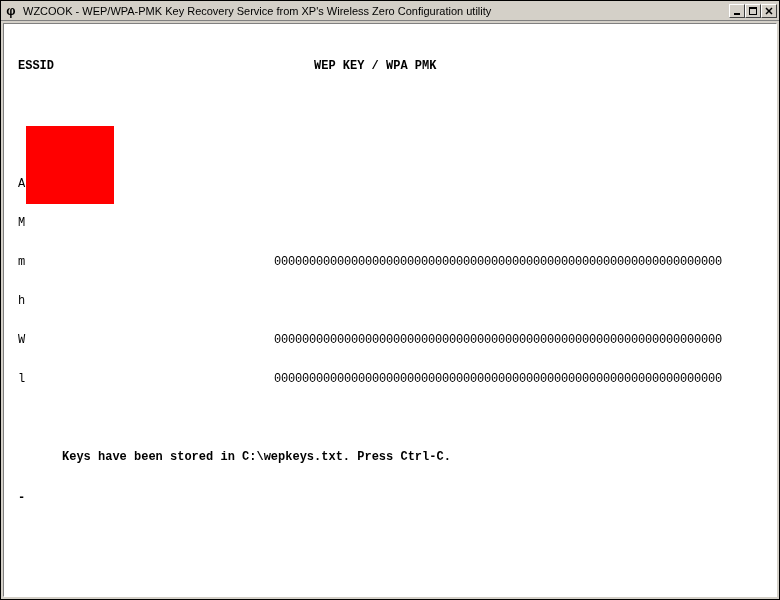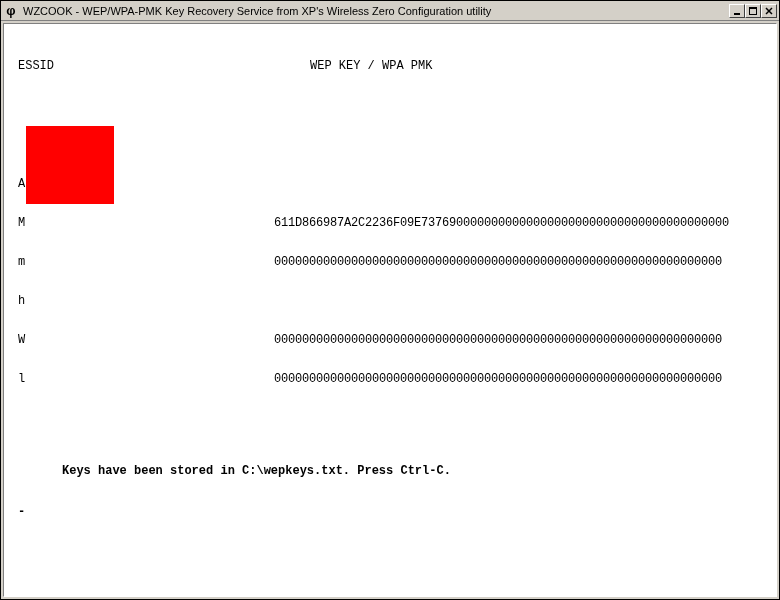--- a/index.html
+++ b/index.html
@@ -73,25 +73,26 @@
     padding: 10px 8px 8px 14px;
     font-family: "Courier New", monospace;
     font-size: 12px;
     line-height: 13px;
     color: #000;
     white-space: pre;
     overflow: hidden;
     position: relative;
   }
   .header-row {
-    font-weight: normal;
+    font-weight: bold;
     display: flex;
+    gap: 40px;
   }
   .col-essid { width: 256px; display:inline-block; }
-  .col-key { display:inline-block;margin-left:36px; }
+  .col-key { display:inline-block; }
   .rows { margin-top: 14px; position: relative; }
   .data-row {
     display: flex;
     height: 13px;
   }
   .data-row .essid-cell {
     width: 256px;
     display: inline-block;
     overflow: hidden;
   }
@@ -102,21 +103,20 @@
   .redaction {
     position: absolute;
     background: #f00;
     left: 8px;
     top: 0;
     width: 88px;
     height: 78px;
     z-index: 2;
   }
   .status-line {
-    margin-top: 14px;
     font-weight: bold;
     padding-left: 44px;
   }
   .cursor {
     margin-top: 2px;
     font-weight: bold;
   }
 </style>
 </head>
 <body>
@@ -152,21 +152,21 @@
       <span class="col-essid">ESSID</span><span class="col-key">WEP KEY / WPA PMK</span>
     </div>
 
     <div class="rows">
       <div class="redaction"></div>
 
       <div class="data-row">
         <span class="essid-cell">A</span>
       </div>
       <div class="data-row">
-        <span class="essid-cell">M</span><span class="key-cell">611D866987A2C2236F09E73769000000000000000000000000000000000000000</span>
+        <span class="essid-cell">M</span>
       </div>
       <div class="data-row">
         <span class="essid-cell">m</span><span class="key-cell">0000000000000000000000000000000000000000000000000000000000000000</span>
       </div>
       <div class="data-row">
         <span class="essid-cell">h</span>
       </div>
       <div class="data-row">
         <span class="essid-cell">W</span><span class="key-cell">0000000000000000000000000000000000000000000000000000000000000000</span>
       </div>

